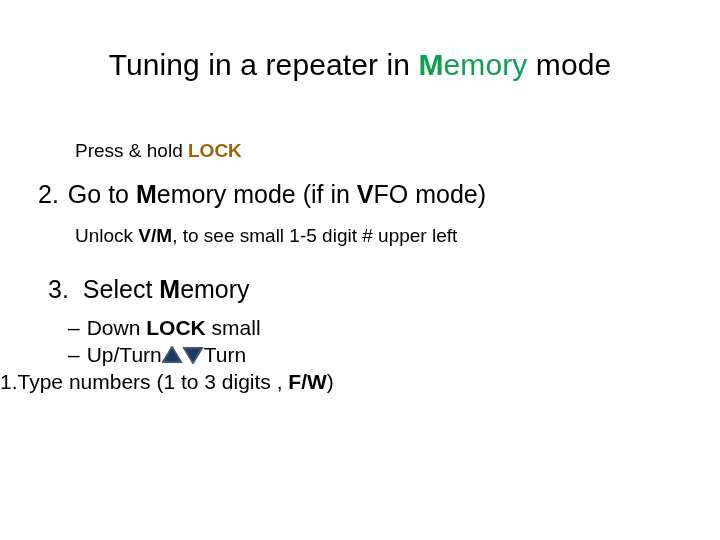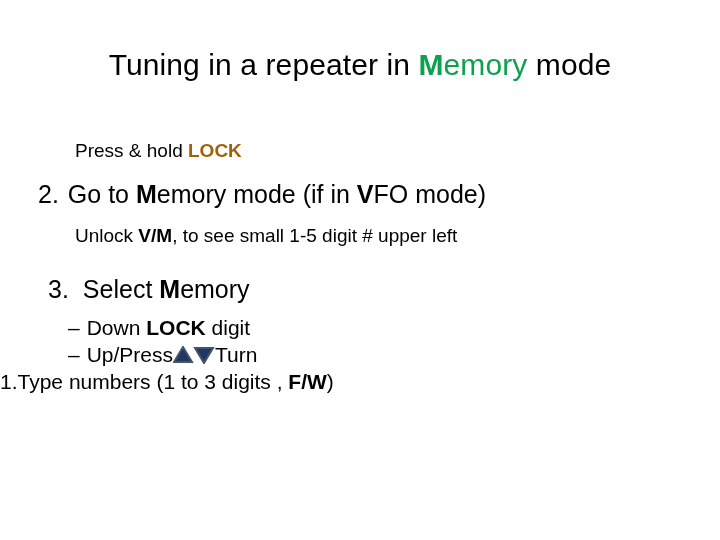--- a/index.html
+++ b/index.html
@@ -132,25 +132,25 @@
 
     <div class="gap-d"></div>
 
     <div class="line lvl1 indent-step3" style="padding-left:48px;margin-top:10px;">
       <span class="num">3.</span><span class="txt" style="padding-left:14px;">Select </span><span class="b">M</span><span>emory</span>
     </div>
 
     <div class="gap-e"></div>
 
     <div class="line lvl3">
-      <span class="dash">–</span><span>Down </span><span class="b">LOCK</span><span> digit</span>
+      <span class="dash">–</span><span>Down </span><span class="b">LOCK</span><span> small</span>
     </div>
 
     <div class="line lvl3">
-      <span class="dash">–</span><span>Up/Press</span><span class="keys-icons">
+      <span class="dash">–</span><span>Up/Turn</span><span class="keys-icons">
         <svg width="42" height="18" viewBox="0 0 42 18" xmlns="http://www.w3.org/2000/svg">
           <polygon points="10,1 19,16 1,16" fill="#1F3864" stroke="#44546A" stroke-width="2" stroke-linejoin="miter"></polygon>
           <polygon points="22,2 40,2 31,17" fill="#1F3864" stroke="#44546A" stroke-width="2" stroke-linejoin="miter"></polygon>
         </svg>
       </span><span>Turn</span>
     </div>
 
     <div class="line lvl4">
       <span>1.</span><span>Type numbers (1 to 3 digits , </span><span class="b">F/W</span><span>)</span>
     </div>

